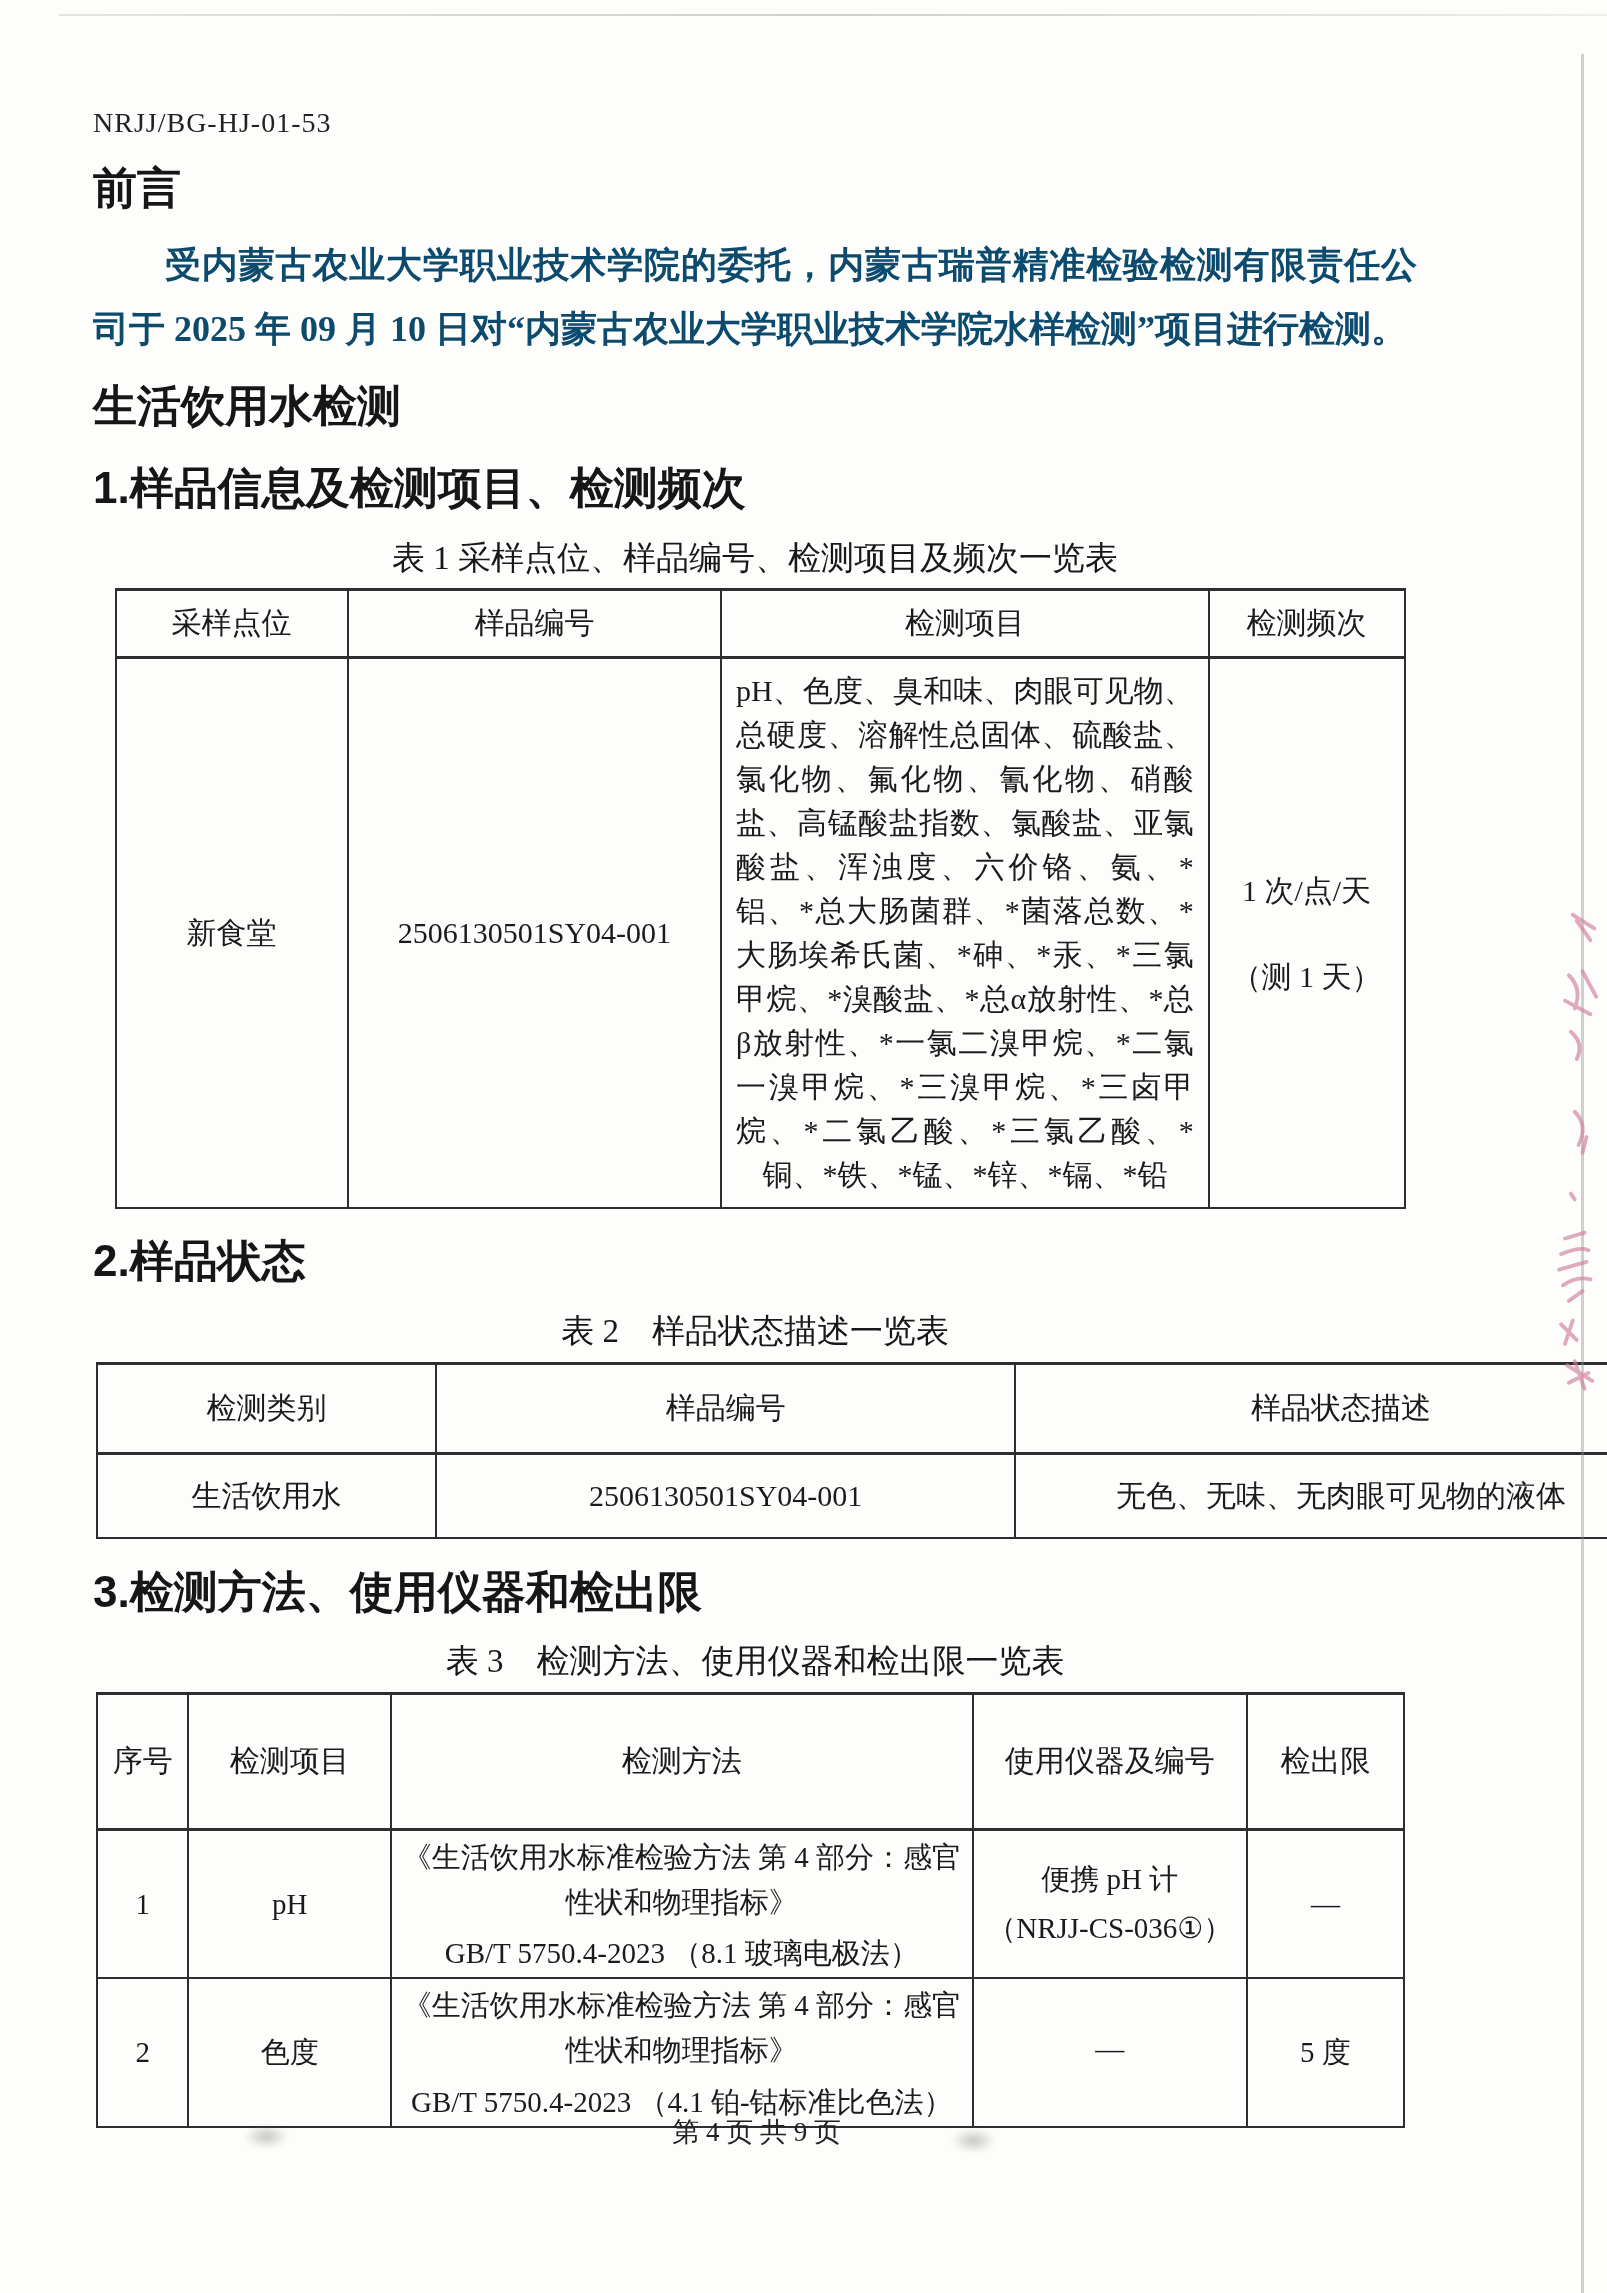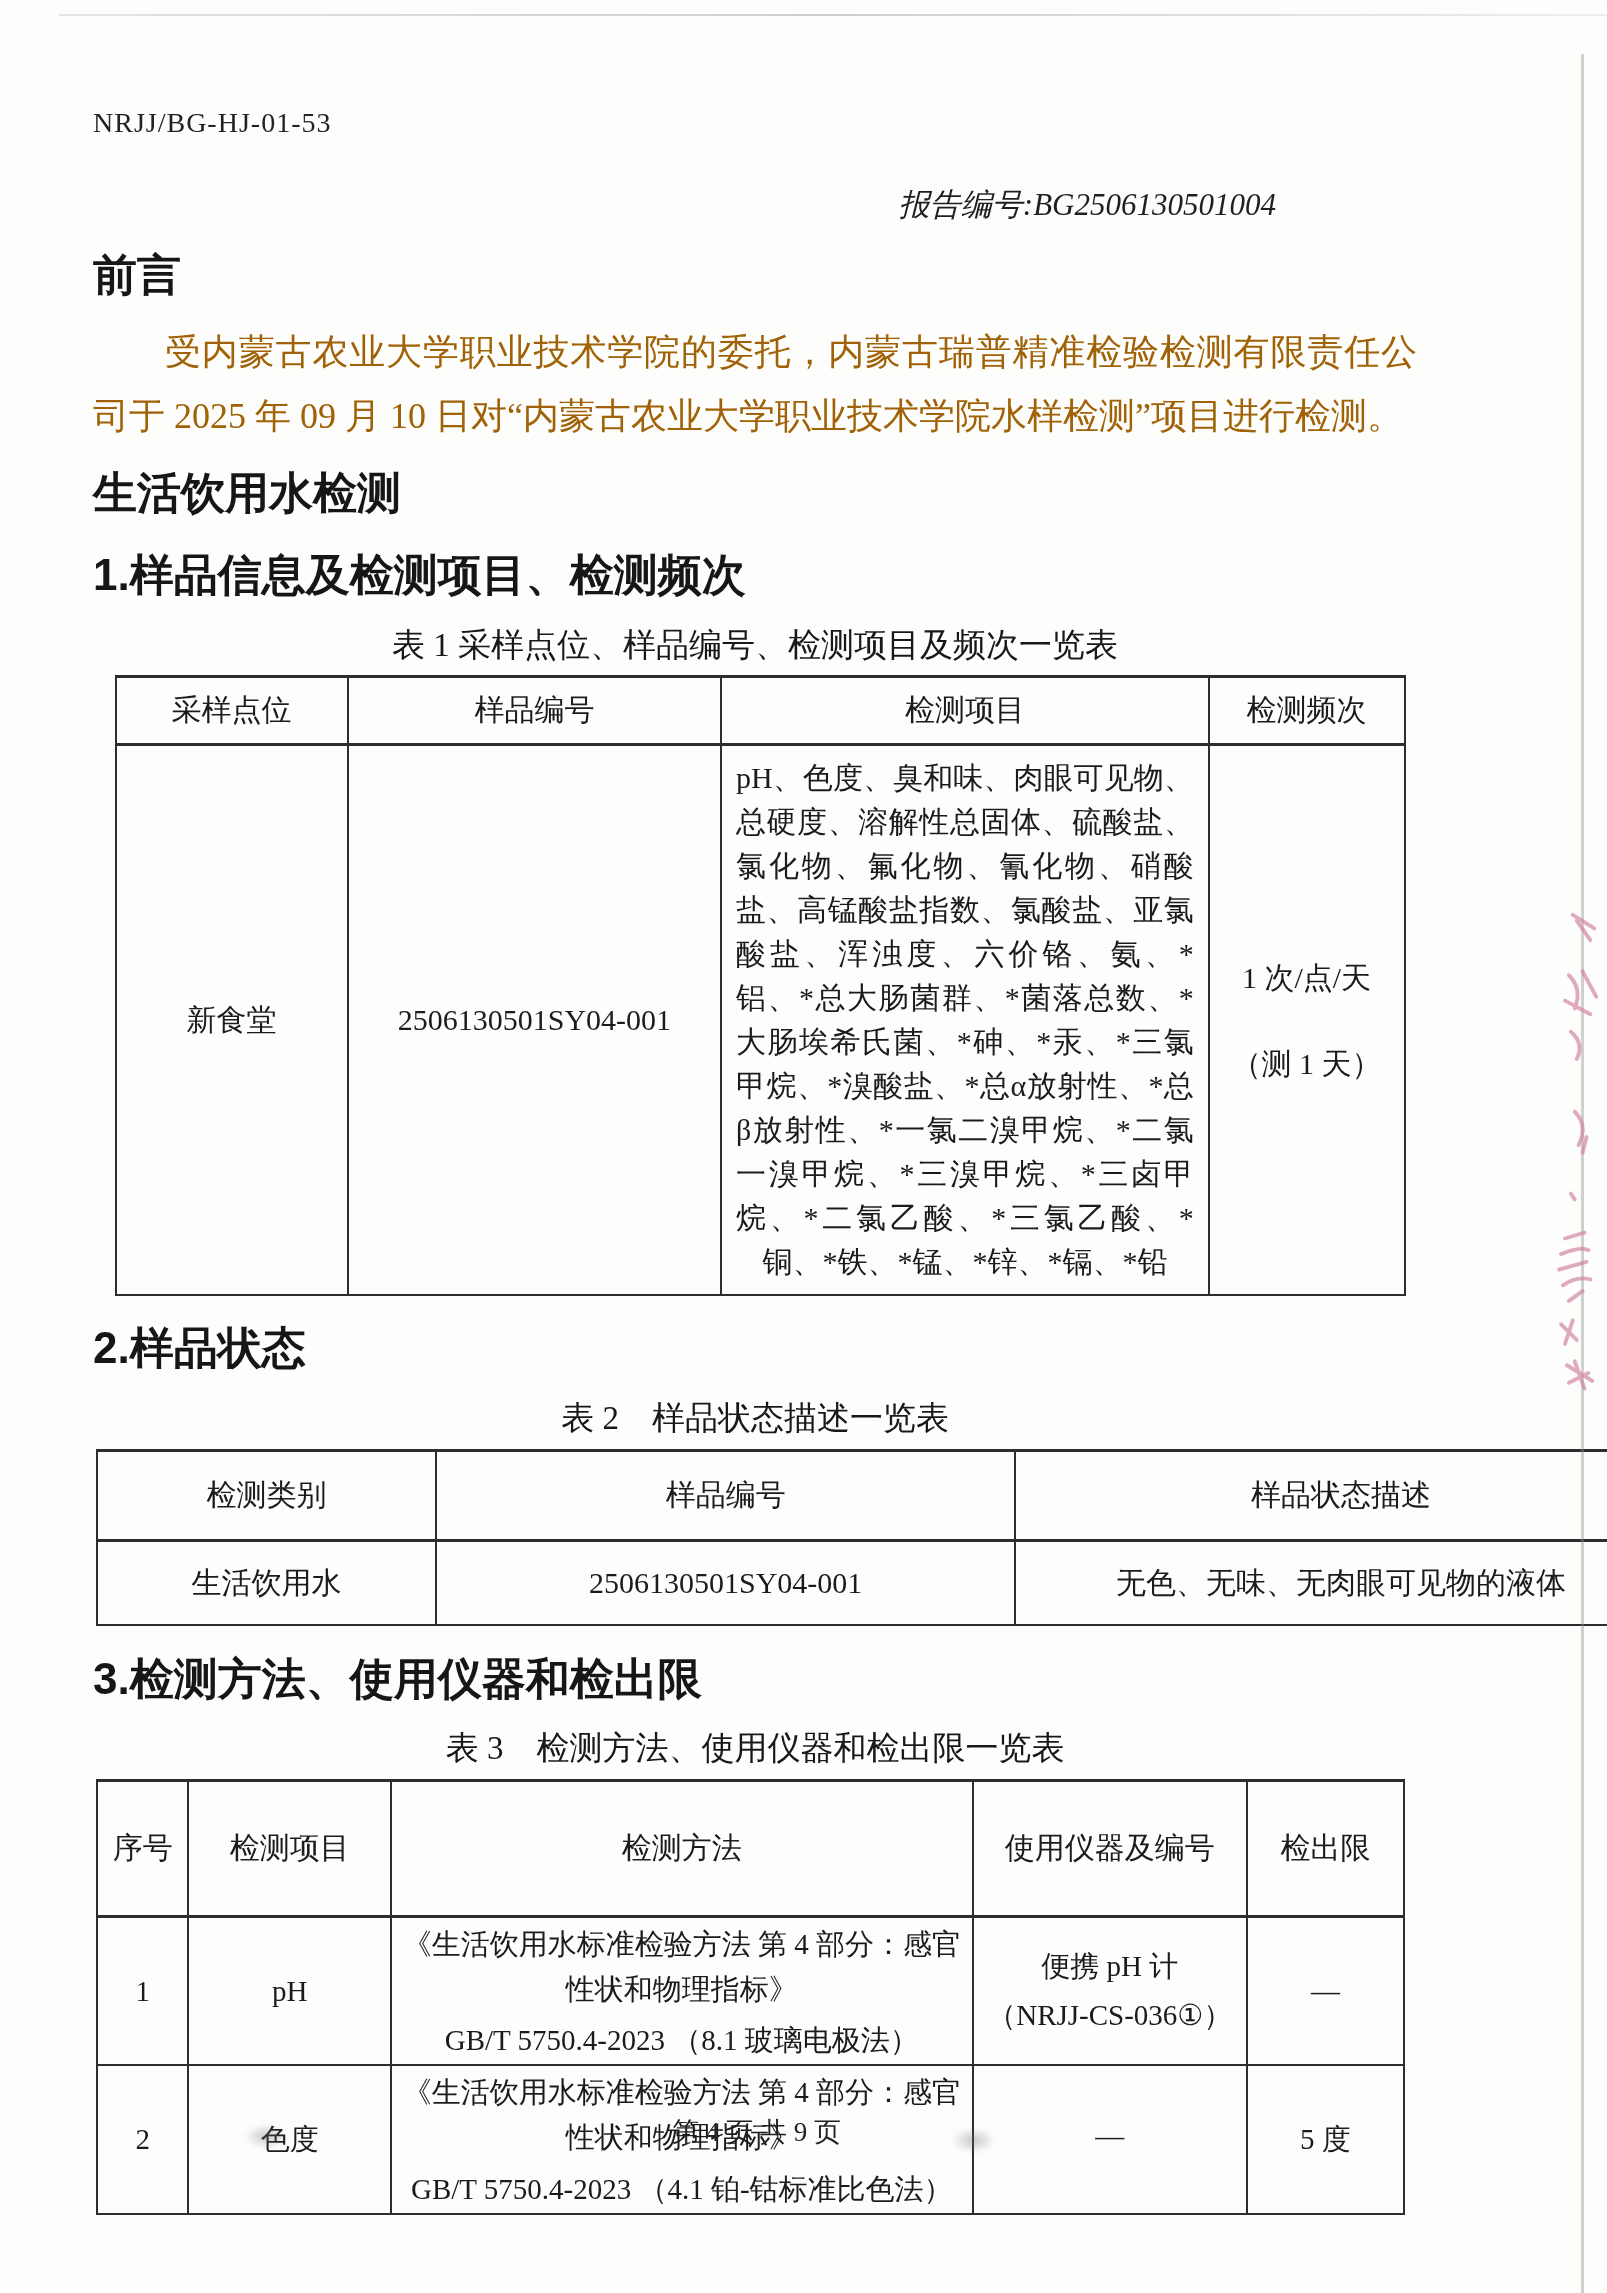--- a/index.html
+++ b/index.html
@@ -37,21 +37,22 @@
     margin: 0;
   }
   .h-preface { margin-top: 19.5px; }
   .para {
     margin: 15.6px 0 0 0;
     font-size: 36px;
     line-height: 64px;
     text-align: justify;
     text-indent: 2em;
     word-break: break-all;
-    color: #a16207;
+    color: #0c4a6e;
+    font-weight: bold;
   }
   .h-sec { margin-top: 15.6px; }
   .h-num { margin-top: 23.4px; }
   .caption {
     margin-top: 17.6px;
     text-align: center;
     font-size: 33px;
     color: #181818;
   }
   .doc-table {
@@ -152,21 +153,20 @@
         <path d="M36 428 L52 444 M48 424 L40 448"></path>
         <path d="M42 470 L68 486 M50 466 L60 494 M44 488 L64 478"></path>
       </g>
     </svg>
   </div>
 
   <div class="content">
 
     <div class="doc-code">NRJJ/BG-HJ-01-53</div>
 
-    <div class="report-no">报告编号:BG2506130501004</div>
 
     <h2 class="h h-preface">前言</h2>
 
     <p class="para">受内蒙古农业大学职业技术学院的委托，内蒙古瑞普精准检验检测有限责任公司于 2025 年 09 月 10 日对“内蒙古农业大学职业技术学院水样检测”项目进行检测。</p>
 
     <h2 class="h h-sec">生活饮用水检测</h2>
 
     <h2 class="h h-num">1.样品信息及检测项目、检测频次</h2>
 
     <div class="caption">表 1 采样点位、样品编号、检测项目及频次一览表</div>

